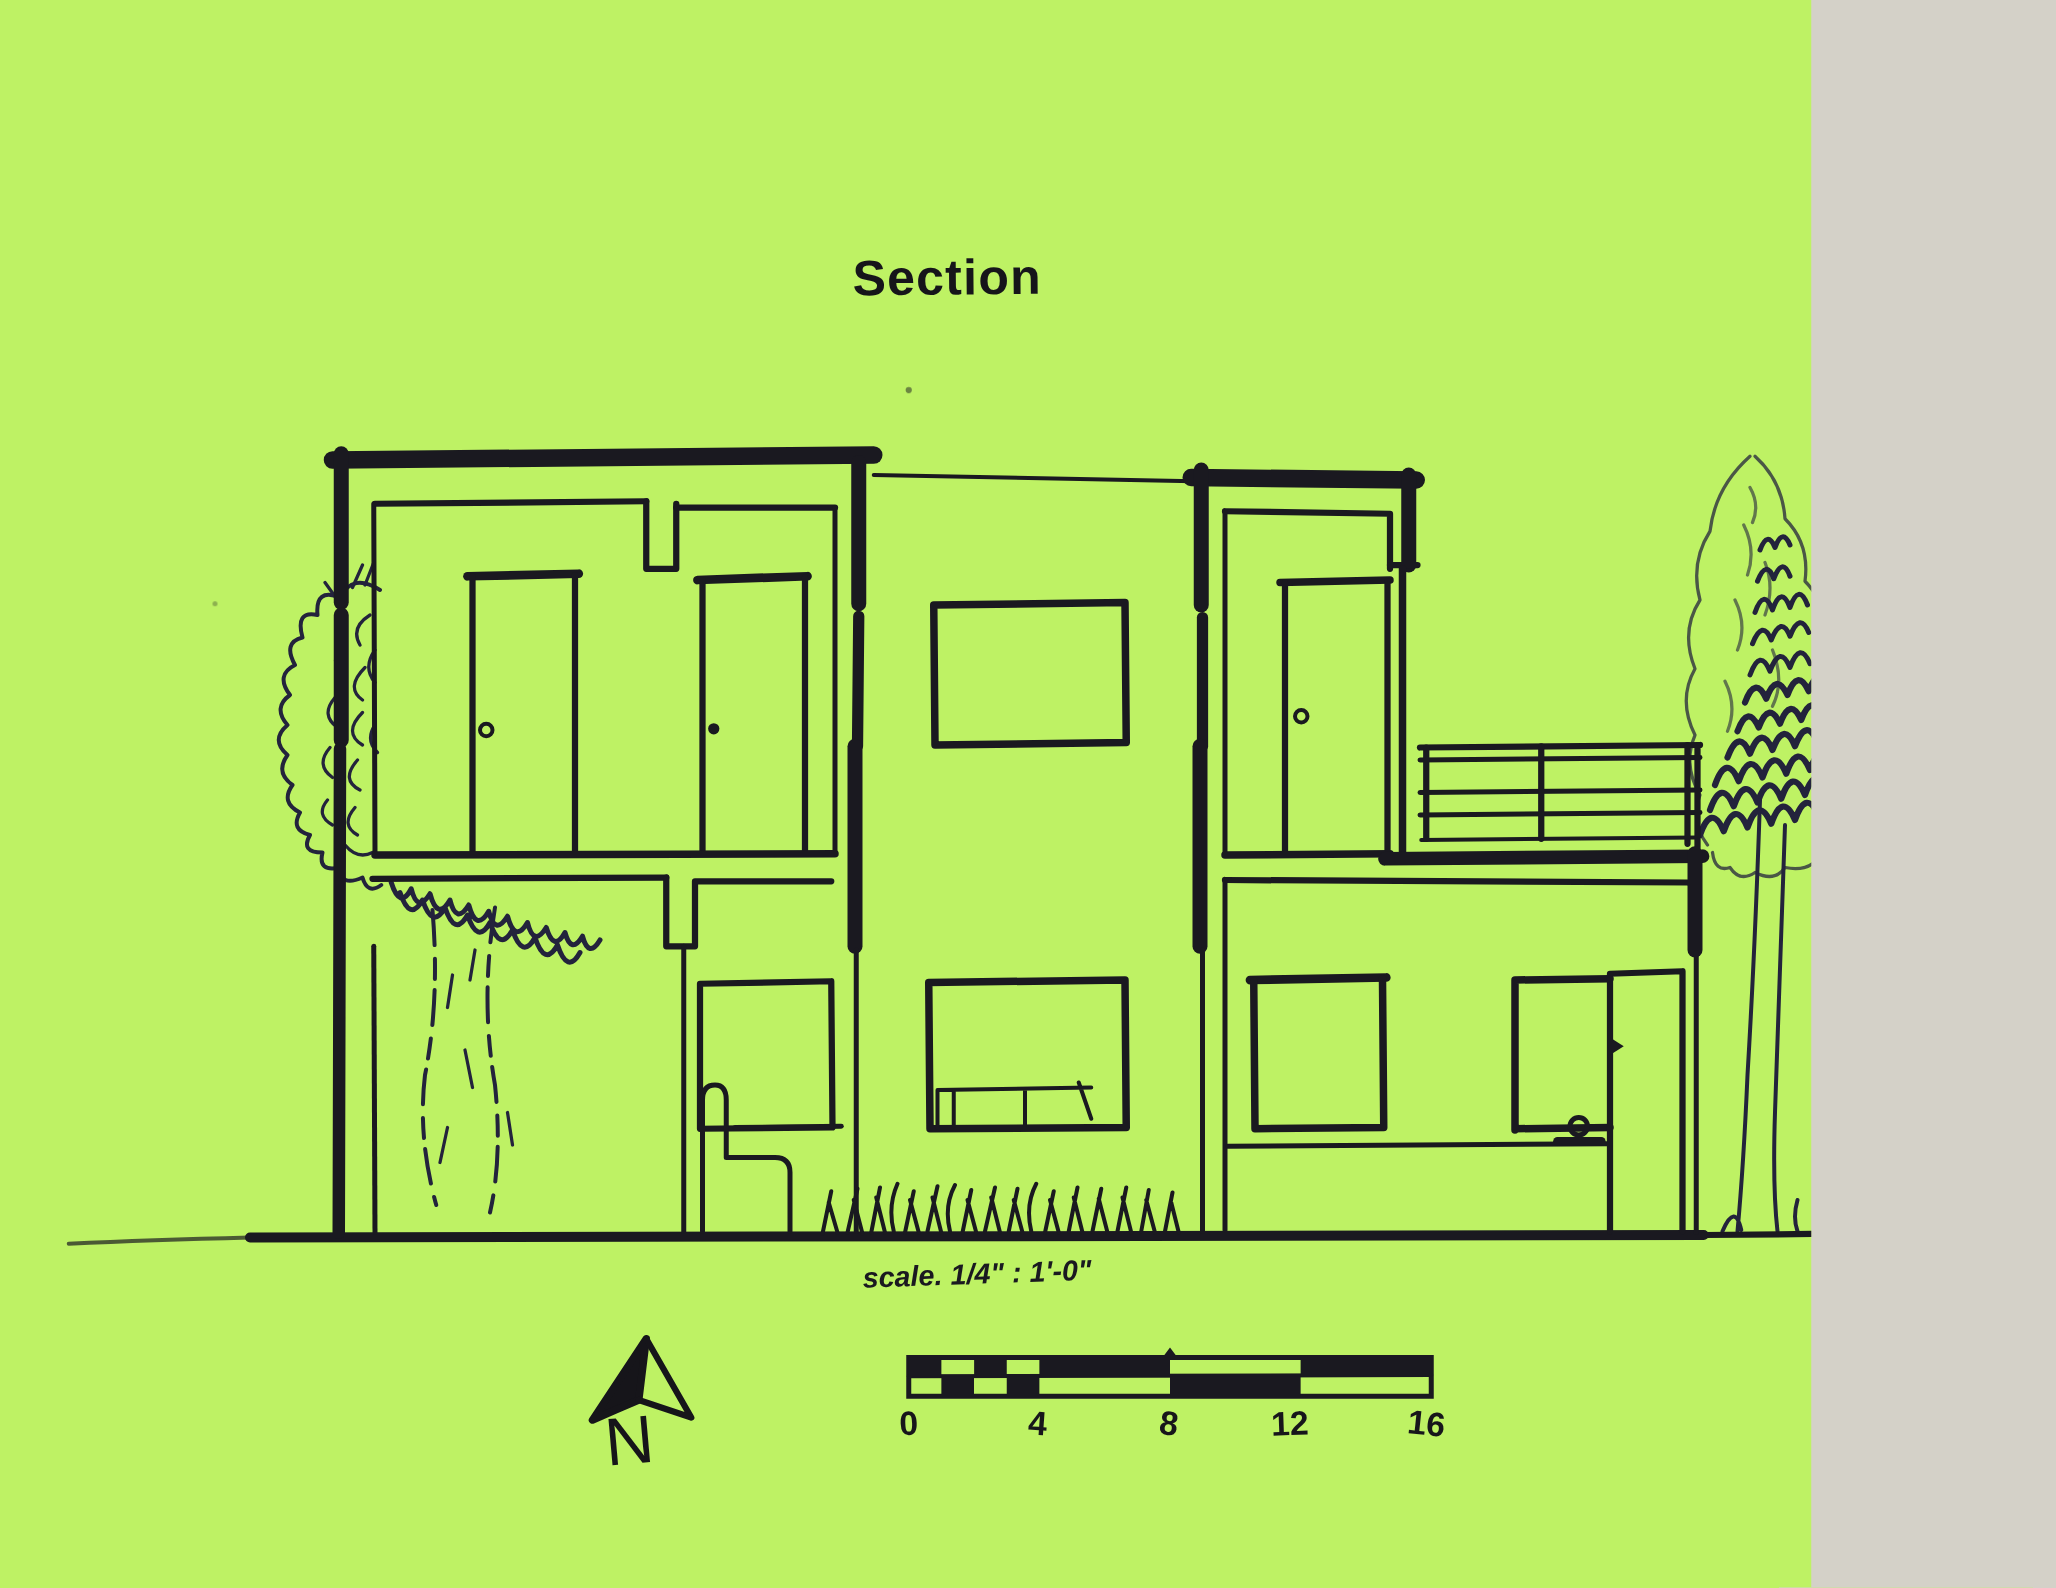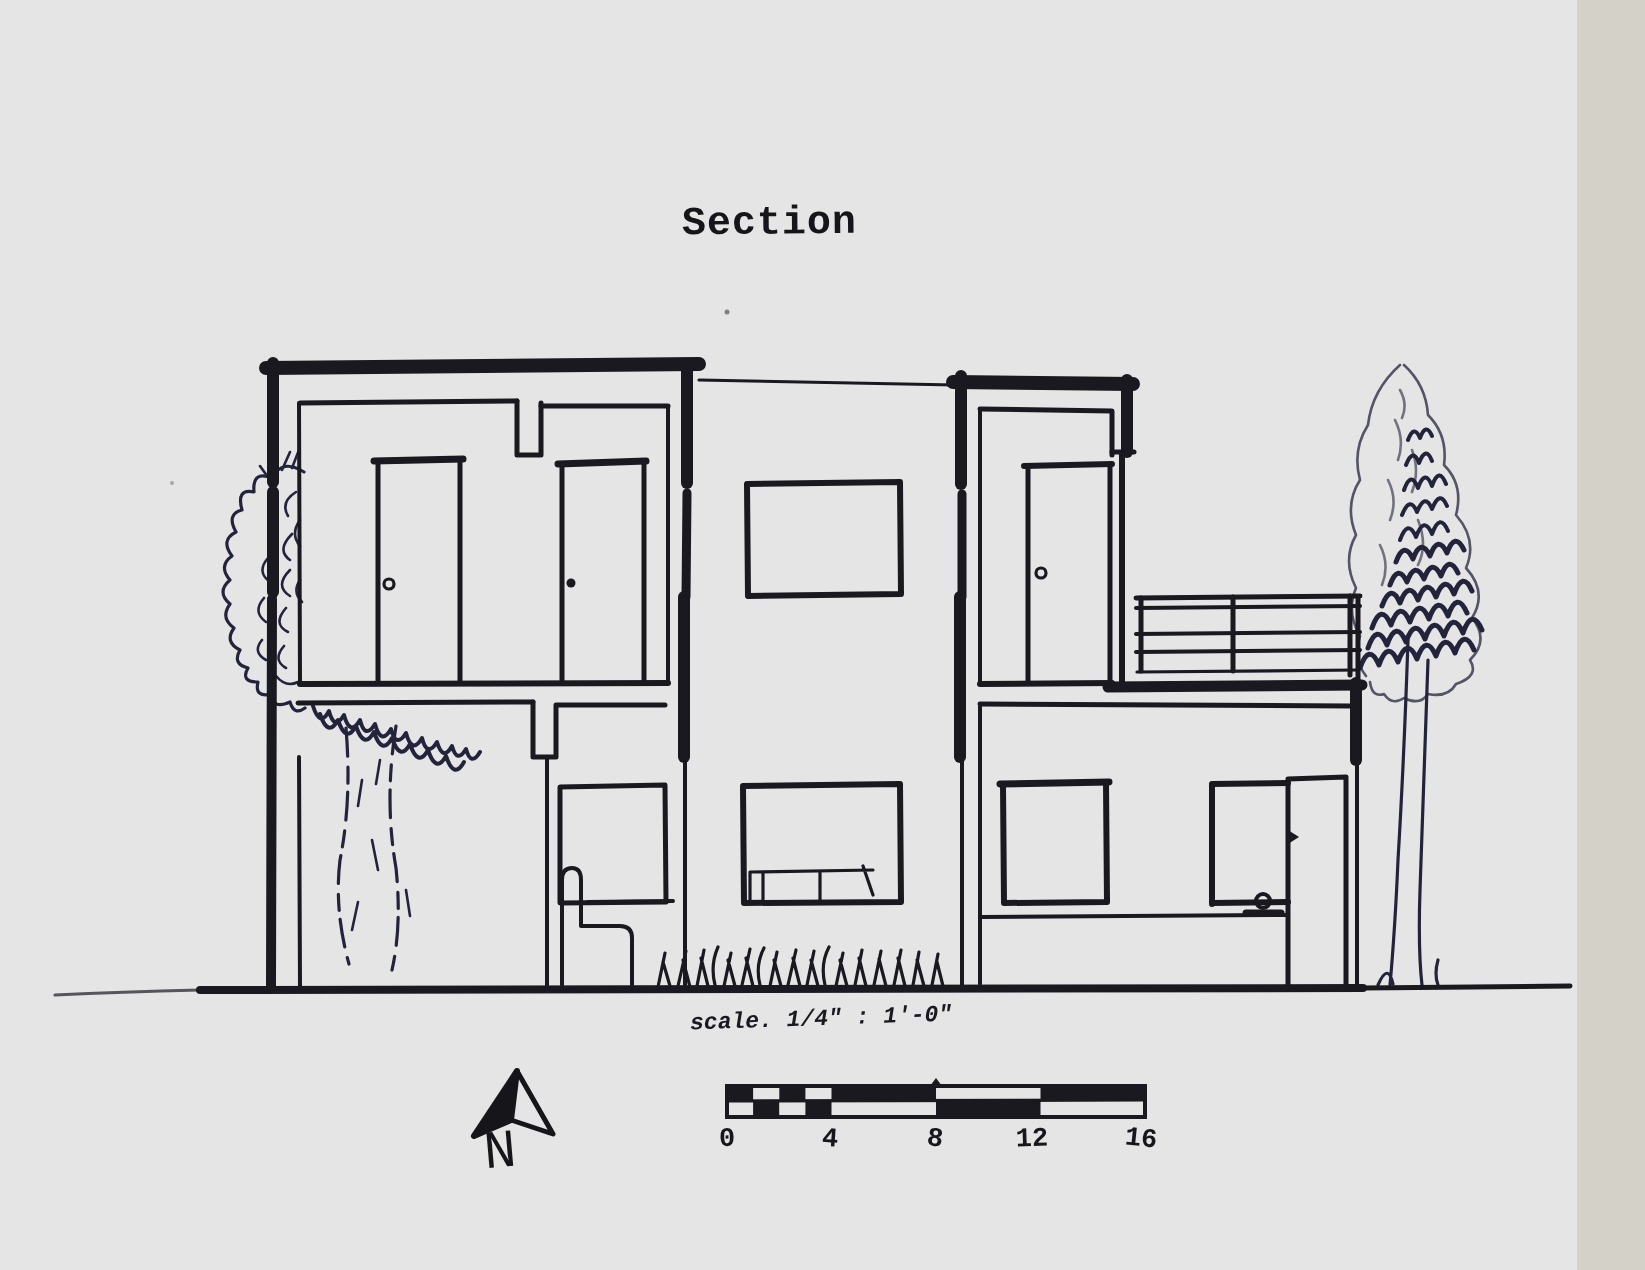--- a/index.html
+++ b/index.html
@@ -1,17 +1,17 @@
 <!DOCTYPE html>
 <html><head>
 <meta charset="utf-8">
 <style>
   html,body{margin:0;padding:0;background:#d4d1c8;}
-  .page{position:relative;width:1577px;height:1270px;background:#e5e5e5;overflow:hidden;
-        font-family:Liberation Mono, monospace;}
+  .page{position:relative;width:1449px;height:1270px;background:#bef264;overflow:hidden;
+        font-family:Liberation Sans, sans-serif;}
   .drawing-svg{position:absolute;left:0;top:0;}
   .title{position:absolute;left:682px;top:200px;width:300px;font-size:40px;font-weight:700;
          color:#16151a;letter-spacing:1px;transform:rotate(-0.5deg);}
   .scale-note{position:absolute;left:690px;top:1006px;font-size:23px;font-style:italic;
               font-weight:700;color:#1a1920;transform:rotate(-2deg);letter-spacing:0px;white-space:nowrap;}
   .tick{position:absolute;top:1124px;font-size:27px;font-weight:700;color:#17161b;
         transform:translateX(-50%) rotate(-2deg);}
   .tick-0{left:727px;}
   .tick-1{left:830px;transform:translateX(-50%) rotate(4deg);}
   .tick-2{left:935px;transform:translateX(-50%) rotate(8deg);}

